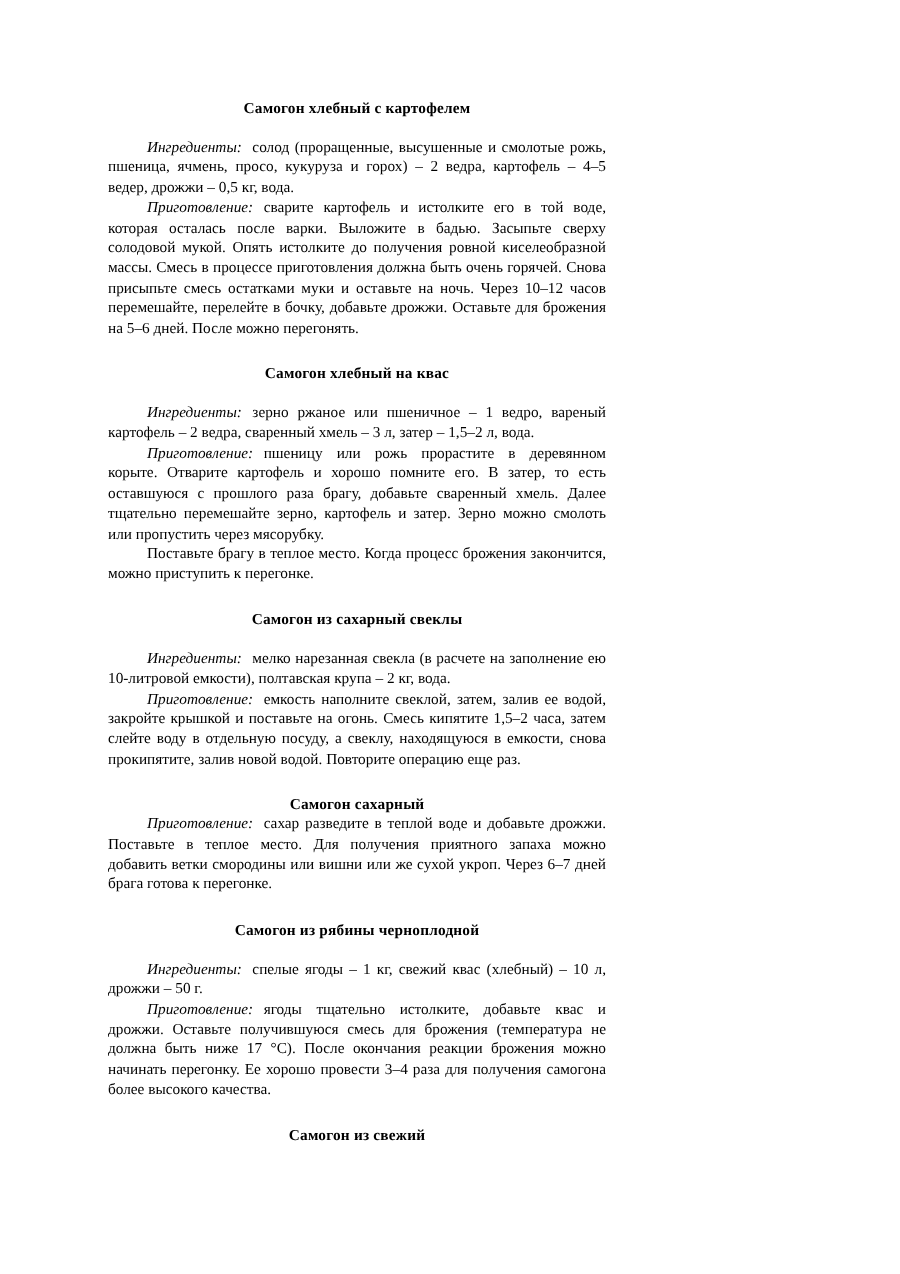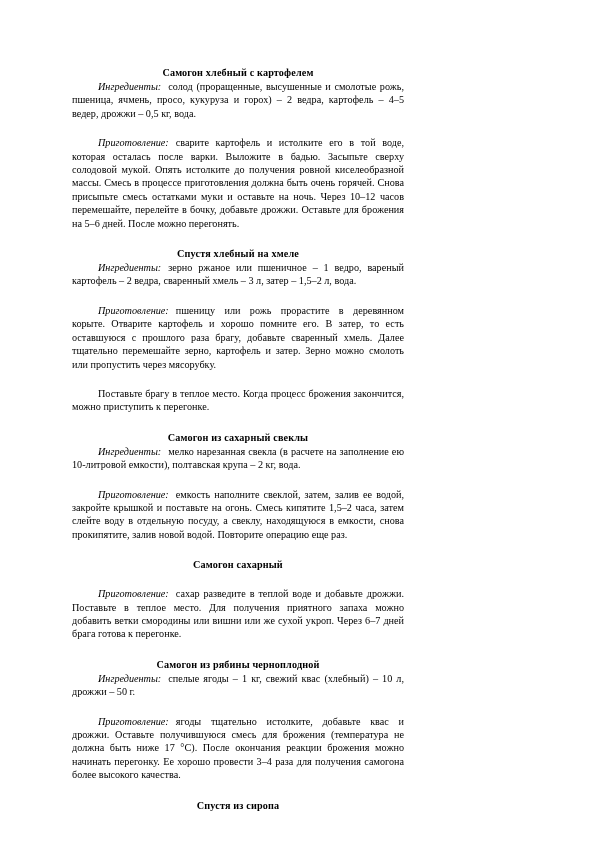--- a/index.html
+++ b/index.html
@@ -35,45 +35,45 @@
   .para {
     text-align: justify;
     text-justify: inter-word;
     font-size: 10.2px;
     line-height: 13.4px;
     margin: 0;
     text-indent: 26px;
     hyphens: none;
   }
   .para.first-after-heading {
-    margin-top: 1px;
+    margin-top: 13px;
   }
   .para.tight {
-    margin-top: 16px;
+    margin-top: 0;
   }
   .lbl {
     font-style: italic;
   }
   .sp-after-label {
     display: inline-block;
     width: 7px;
   }
 </style>
 </head>
 <body>
 
 <div class="page">
 
   <h2 class="heading">Самогон хлебный с картофелем</h2>
 
   <p class="para first-after-heading"><span class="lbl">Ингредиенты:</span><span class="sp-after-label"></span><span>солод (проращенные, высушенные и смолотые рожь, пшеница, ячмень, просо, кукуруза и горох) – 2 ведра, картофель – 4–5 ведер, дрожжи – 0,5 кг, вода.</span></p>
 
   <p class="para tight"><span class="lbl">Приготовление:</span><span class="sp-after-label"></span><span>сварите картофель и истолките его в той воде, которая осталась после варки. Выложите в бадью. Засыпьте сверху солодовой мукой. Опять истолките до получения ровной киселеобразной массы. Смесь в процессе приготовления должна быть очень горячей. Снова присыпьте смесь остатками муки и оставьте на ночь. Через 10–12 часов перемешайте, перелейте в бочку, добавьте дрожжи. Оставьте для брожения на 5–6 дней. После можно перегонять.</span></p>
 
-  <h2 class="heading spaced-before-lg">Спустя хлебный на хмеле</h2>
+  <h2 class="heading spaced-before-lg">Самогон хлебный на квас</h2>
 
   <p class="para first-after-heading"><span class="lbl">Ингредиенты:</span><span class="sp-after-label"></span><span>зерно ржаное или пшеничное – 1 ведро, вареный картофель – 2 ведра, сваренный хмель – 3 л, затер – 1,5–2 л, вода.</span></p>
 
   <p class="para tight"><span class="lbl">Приготовление:</span><span class="sp-after-label"></span><span>пшеницу или рожь прорастите в деревянном корыте. Отварите картофель и хорошо помните его. В затер, то есть оставшуюся с прошлого раза брагу, добавьте сваренный хмель. Далее тщательно перемешайте зерно, картофель и затер. Зерно можно смолоть или пропустить через мясорубку.</span></p>
 
   <p class="para tight">Поставьте брагу в теплое место. Когда процесс брожения закончится, можно приступить к перегонке.</p>
 
   <h2 class="heading spaced-before-lg">Самогон из сахарный свеклы</h2>
 
   <p class="para first-after-heading"><span class="lbl">Ингредиенты:</span><span class="sp-after-label"></span><span>мелко нарезанная свекла (в расчете на заполнение ею 10-литровой емкости), полтавская крупа – 2 кг, вода.</span></p>
@@ -85,15 +85,15 @@
 
 
   <p class="para tight"><span class="lbl">Приготовление:</span><span class="sp-after-label"></span><span>сахар разведите в теплой воде и добавьте дрожжи. Поставьте в теплое место. Для получения приятного запаха можно добавить ветки смородины или вишни или же сухой укроп. Через 6–7 дней брага готова к перегонке.</span></p>
 
   <h2 class="heading spaced-before-lg">Самогон из рябины черноплодной</h2>
 
   <p class="para first-after-heading"><span class="lbl">Ингредиенты:</span><span class="sp-after-label"></span><span>спелые ягоды – 1 кг, свежий квас (хлебный) – 10 л, дрожжи – 50 г.</span></p>
 
   <p class="para tight"><span class="lbl">Приготовление:</span><span class="sp-after-label"></span><span>ягоды тщательно истолките, добавьте квас и дрожжи. Оставьте получившуюся смесь для брожения (температура не должна быть ниже 17 °C). После окончания реакции брожения можно начинать перегонку. Ее хорошо провести 3–4 раза для получения самогона более высокого качества.</span></p>
 
-  <h2 class="heading spaced-before-lg">Спустя из сиропа</h2>
+  <h2 class="heading spaced-before-lg">Самогон из свежий</h2>
 
 </div>
 
 </body></html>

